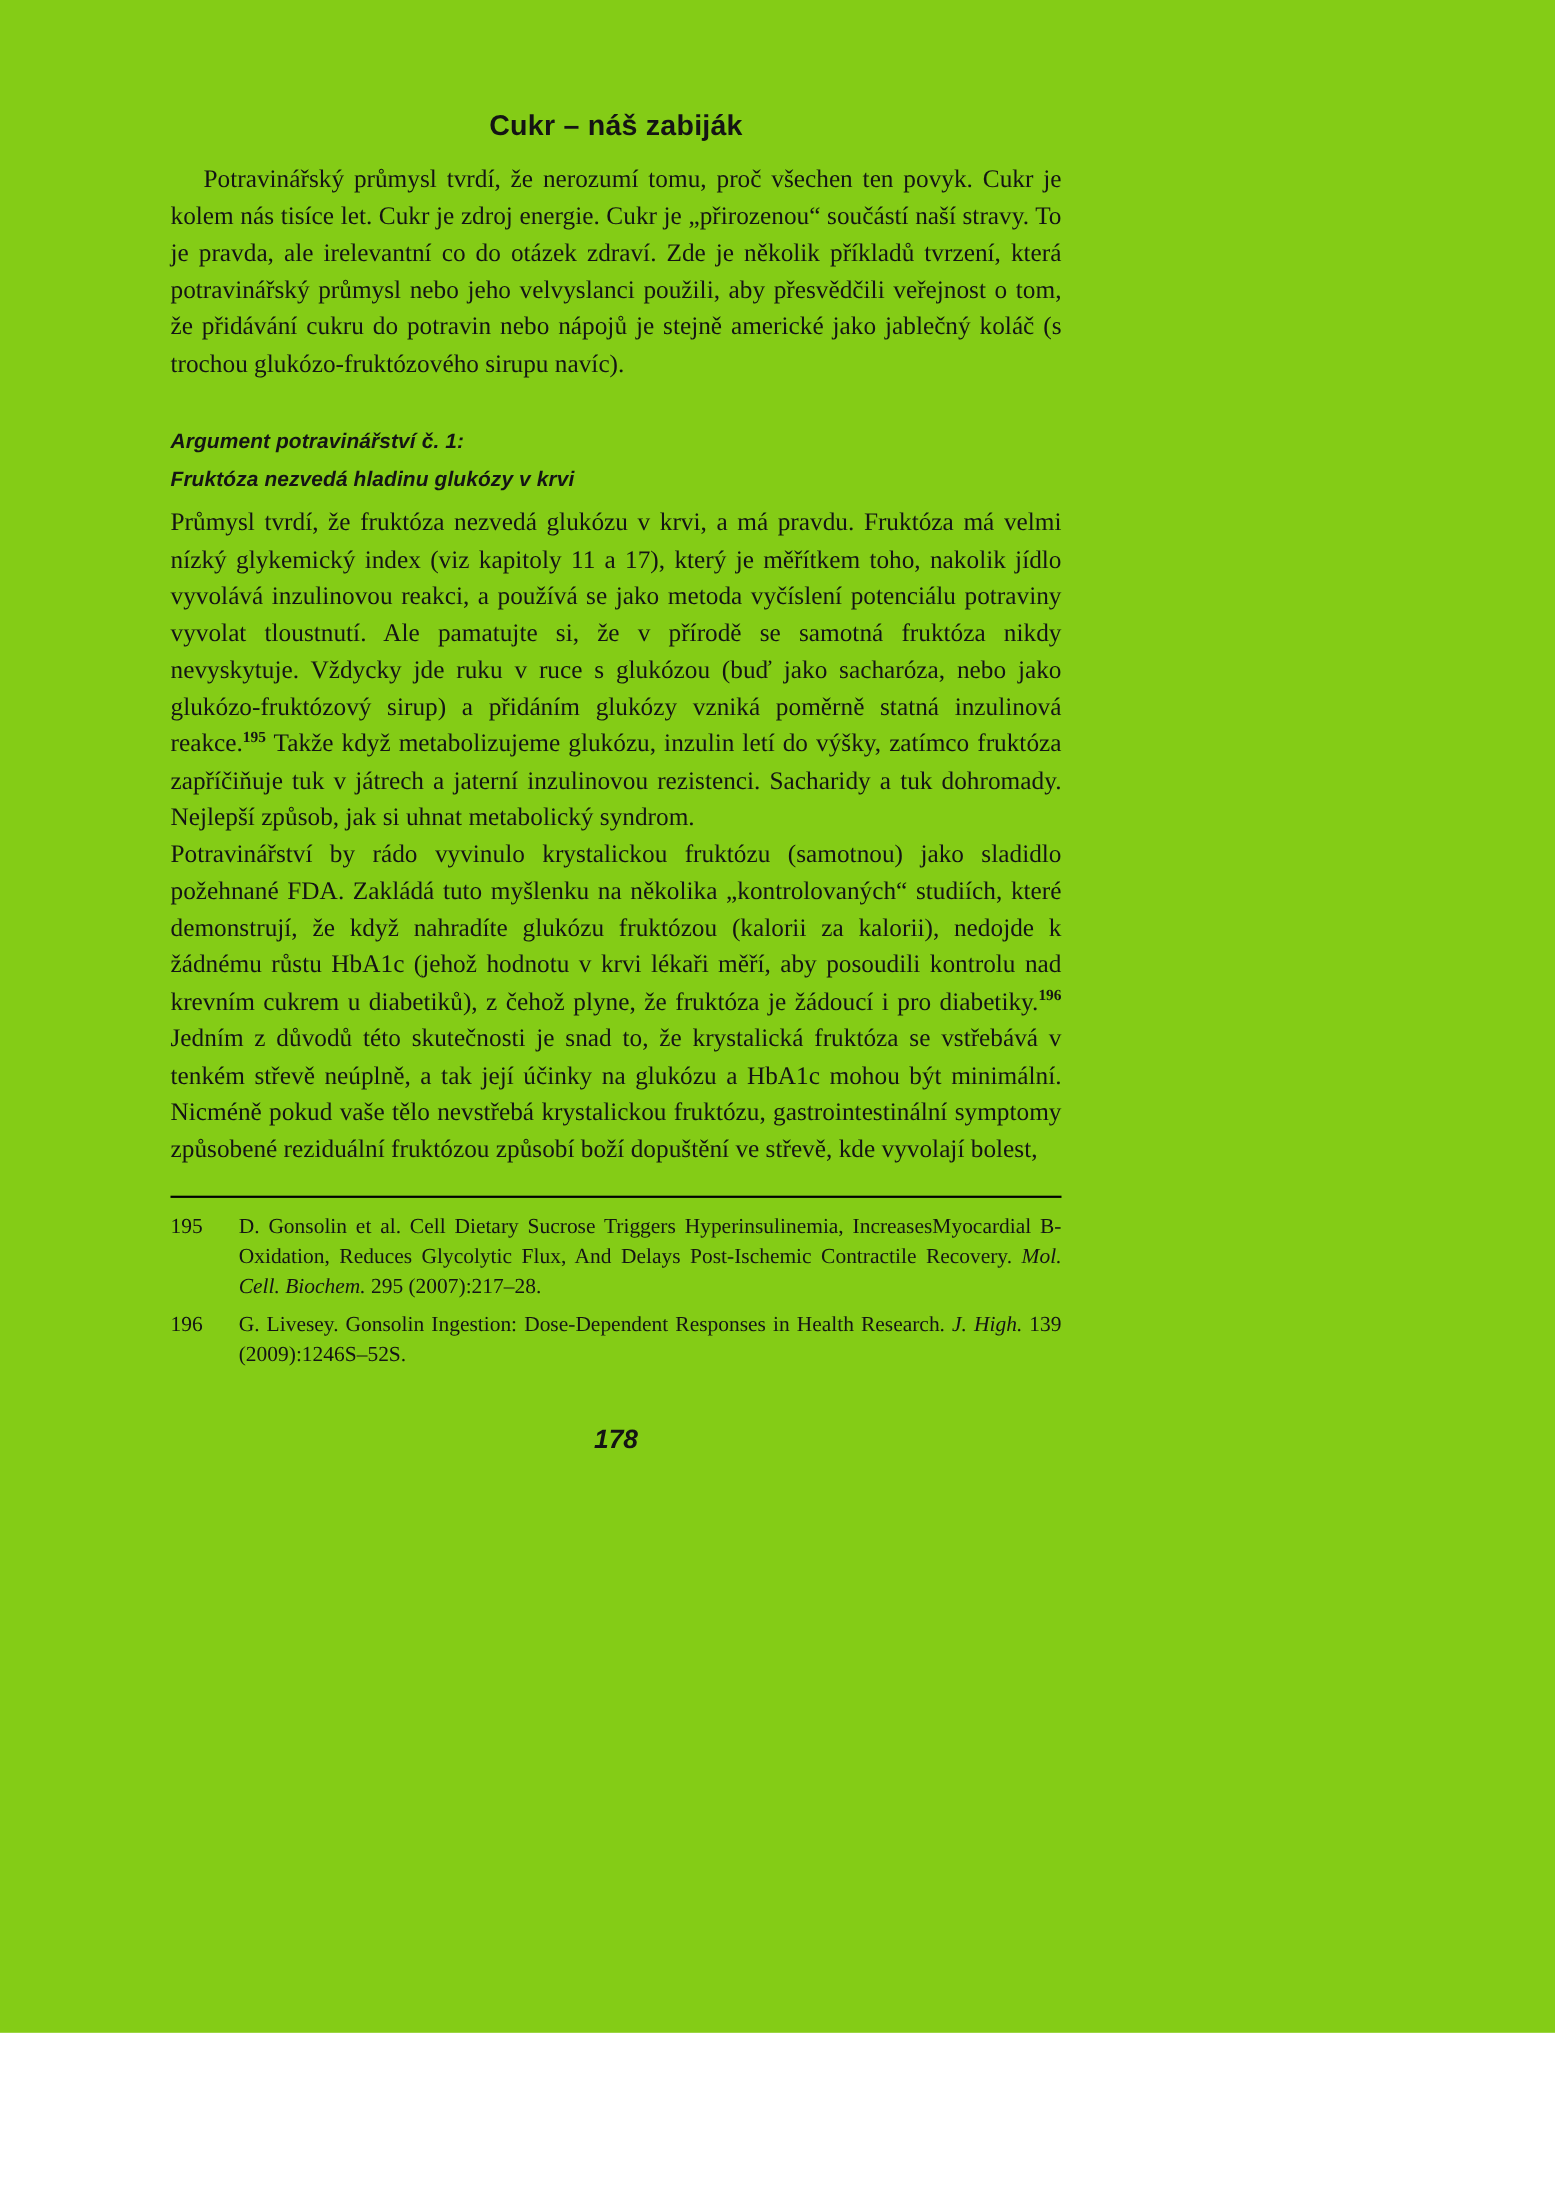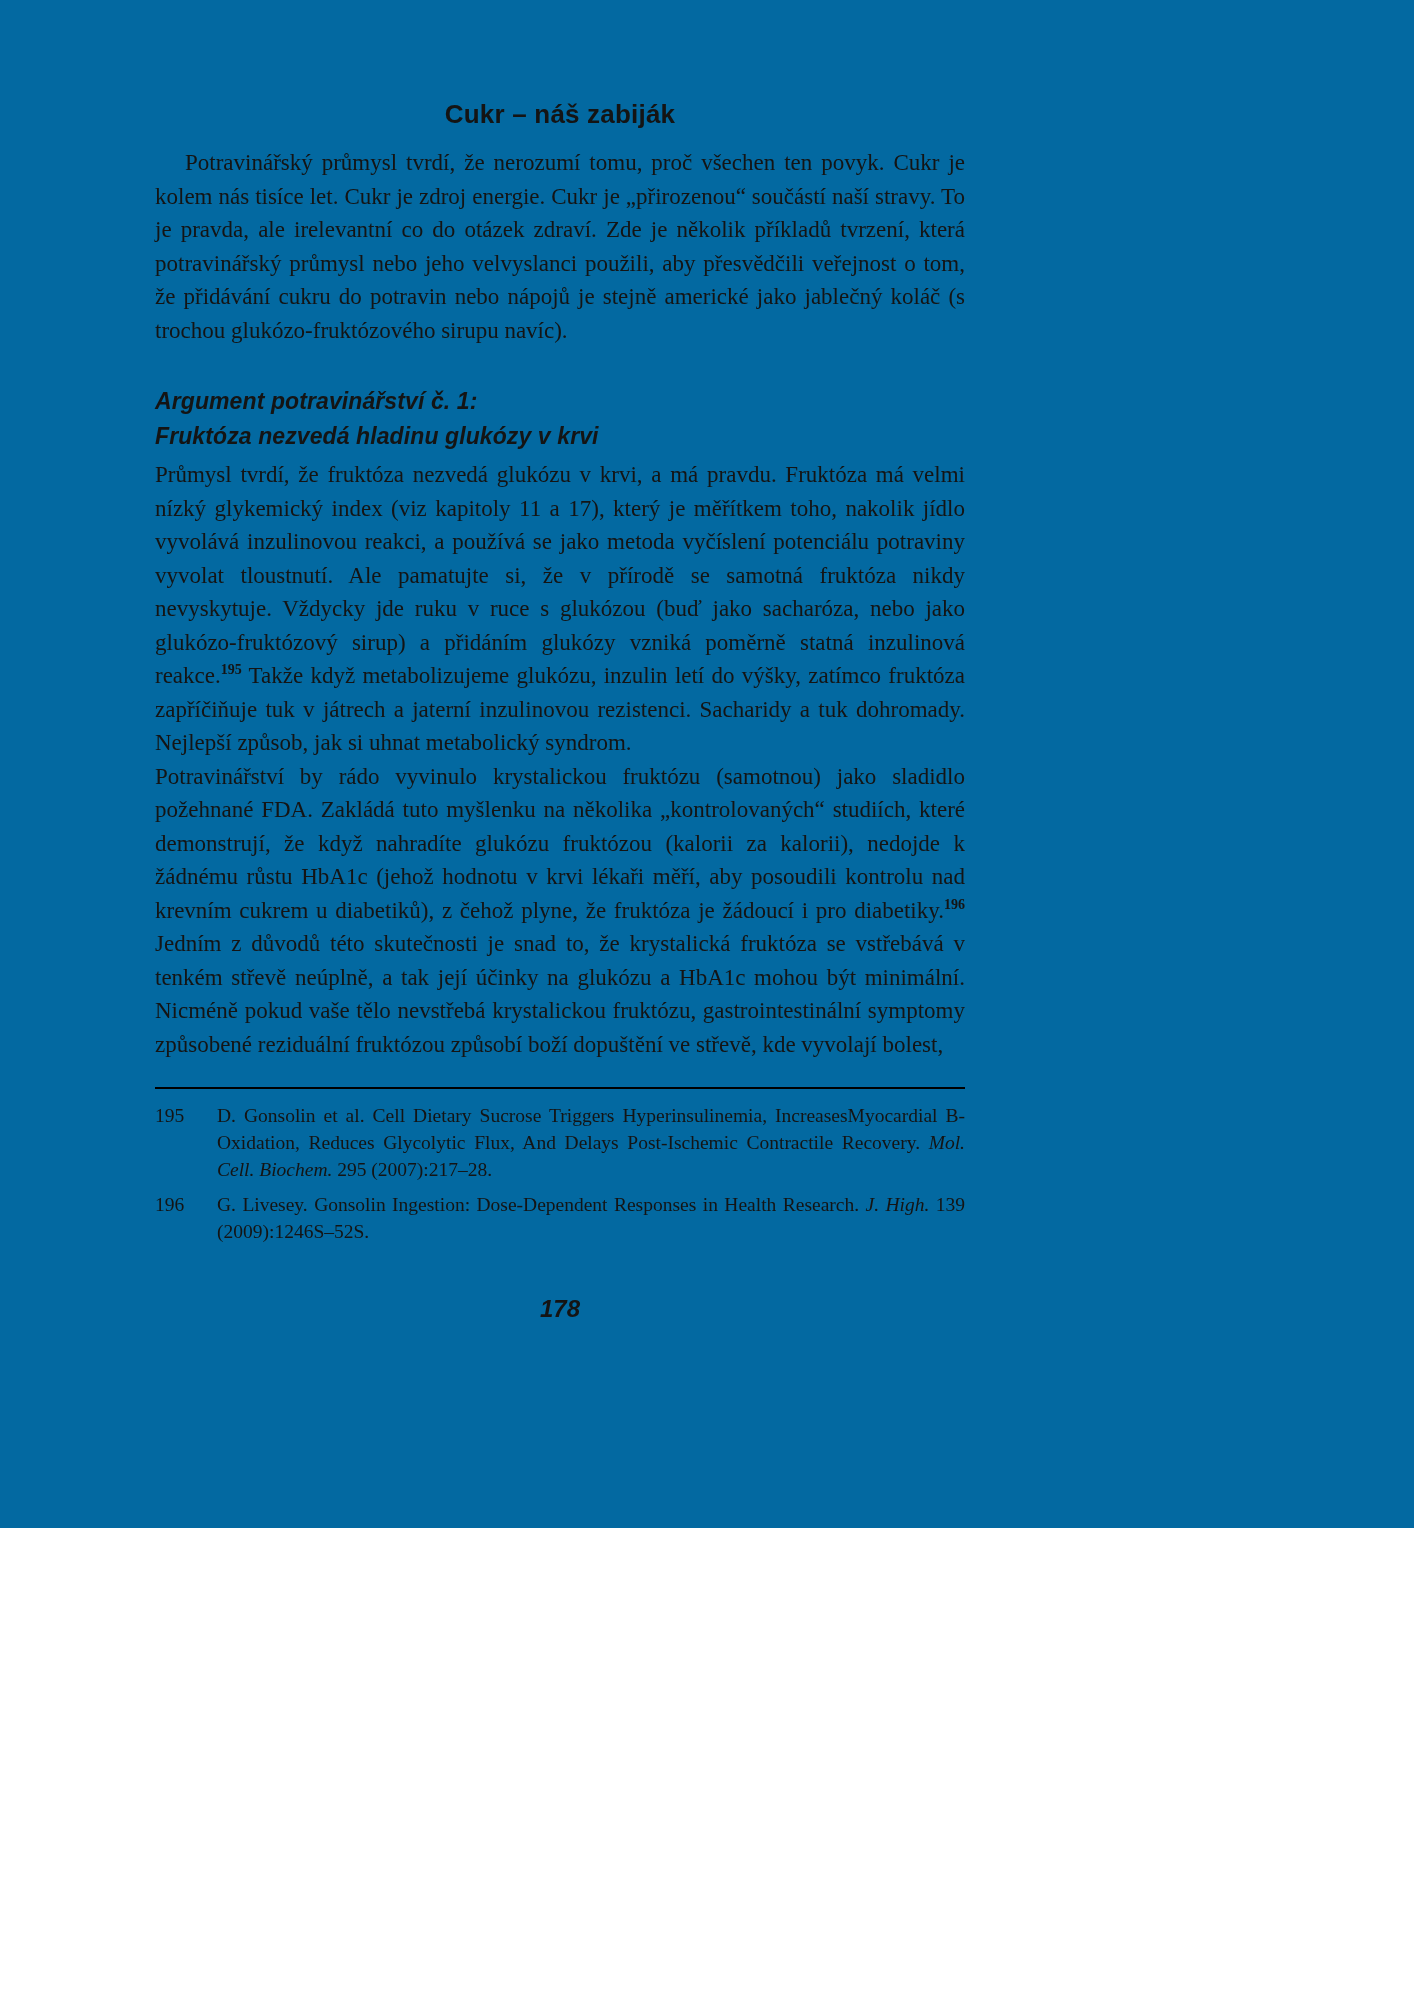--- a/index.html
+++ b/index.html
@@ -8,22 +8,22 @@
     width: 1414px;
     height: 2000px;
     background: #ffffff;
     color: #141414;
     font-family: "Liberation Serif", serif;
     -webkit-font-smoothing: antialiased;
   }
   .page {
     position: relative;
     width: 1414px;
-    height: 1528px;
-    background: #0369a1;
+    height: 1848px;
+    background: #84cc16;
     overflow: hidden;
   }
   .content {
     position: absolute;
     left: 155px;
     top: 98px;
     width: 810px;
   }
   .running-header {
     font-family: "Liberation Sans", sans-serif;
@@ -37,21 +37,21 @@
     font-size: 23px;
     line-height: 33.5px;
     text-align: justify;
     margin: 0;
   }
   .intro { text-indent: 30px; margin-top: 16px; }
   .section-heading {
     font-family: "Liberation Sans", sans-serif;
     font-style: italic;
     font-weight: 700;
-    font-size: 23px;
+    font-size: 19px;
     line-height: 35px;
     margin: 37px 0 4px 0;
     letter-spacing: 0.1px;
   }
   .heading-line { display: block; }
   .fn-ref {
     font-size: 14px;
     line-height: 0;
     font-weight: 700;
     vertical-align: super;

